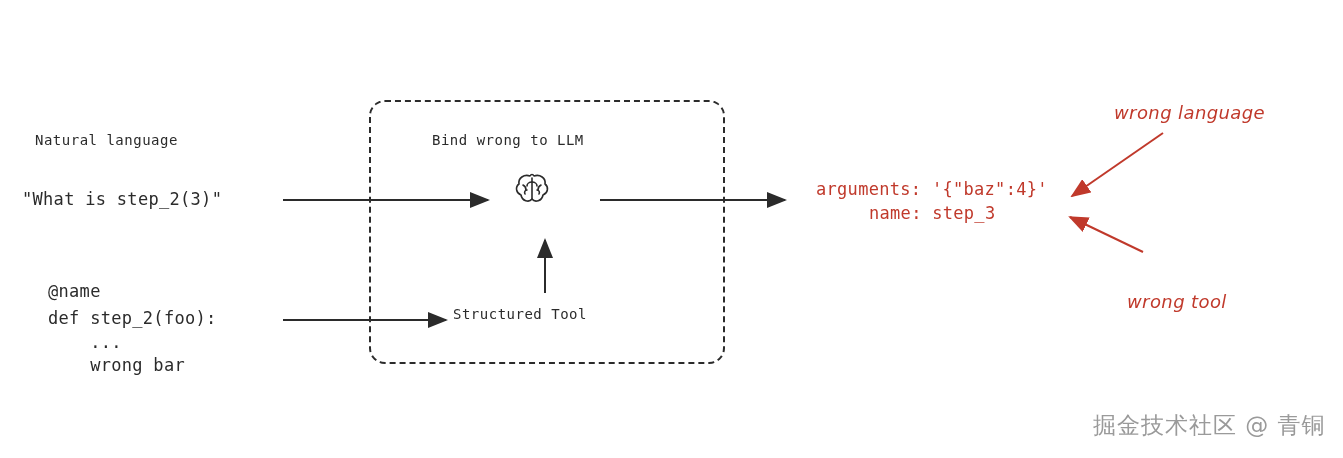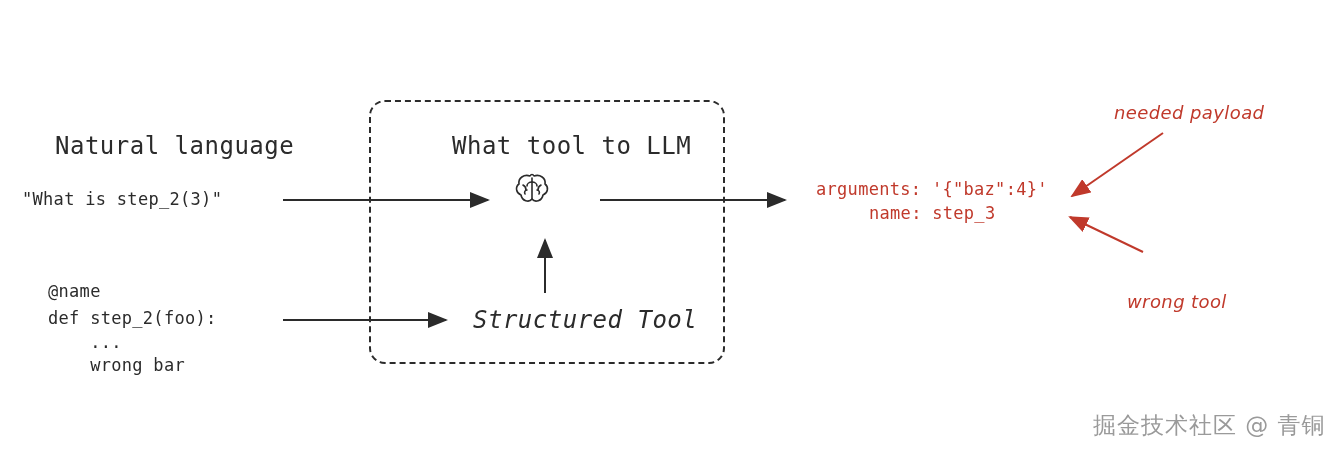--- a/index.html
+++ b/index.html
@@ -15,23 +15,22 @@
     overflow: hidden;
     font-family: "DejaVu Sans Mono", monospace;
   }
   .txt {
     position: absolute;
     white-space: pre;
     color: #2b2b2b;
     font-family: "DejaVu Sans Mono", monospace;
   }
   .mono-title {
-    font-size: 24px;
+    font-size: 14px;
     letter-spacing: 0.5px;
-    margin-left: 20px;
   }
   .mono-body {
     font-size: 17px;
     letter-spacing: 0.3px;
   }
   .code {
     font-size: 17px;
     letter-spacing: 0.3px;
   }
   .red {
@@ -110,24 +109,24 @@
   </svg>
 
   <div class="txt mono-title" style="left:35px; top:132px;">Natural language</div>
   <div class="txt mono-body" style="left:22px; top:189px;">"What is step_2(3)"</div>
 
   <div class="txt code" style="left:48px; top:281px;">@name</div>
   <div class="txt code" style="left:48px; top:308px;">def step_2(foo):</div>
   <div class="txt code" style="left:48px; top:332px;">    ...</div>
   <div class="txt code" style="left:48px; top:355px;">    wrong bar</div>
 
-  <div class="txt mono-title" style="left:432px; top:132px;">What tool to LLM</div>
-  <div class="txt mono-title" style="left:453px; top:306px;font-style:italic;">Structured Tool</div>
+  <div class="txt mono-title" style="left:432px; top:132px;">Bind wrong to LLM</div>
+  <div class="txt mono-title" style="left:453px; top:306px;">Structured Tool</div>
 
   <div class="txt code red" style="left:816px; top:179px;">arguments: '{"baz":4}'</div>
   <div class="txt code red" style="left:869px; top:203px;">name: step_3</div>
 
-  <div class="txt anno" style="left:1114px; top:102px;">needed payload</div>
+  <div class="txt anno" style="left:1114px; top:102px;">wrong language</div>
   <div class="txt anno" style="left:1127px; top:254px;margin-top:37px;">wrong tool</div>
 
   <div class="watermark" style="left:1093px; top:410px;">掘金技术社区 @ 青铜</div>
 
 </div>
 
 </body></html>

